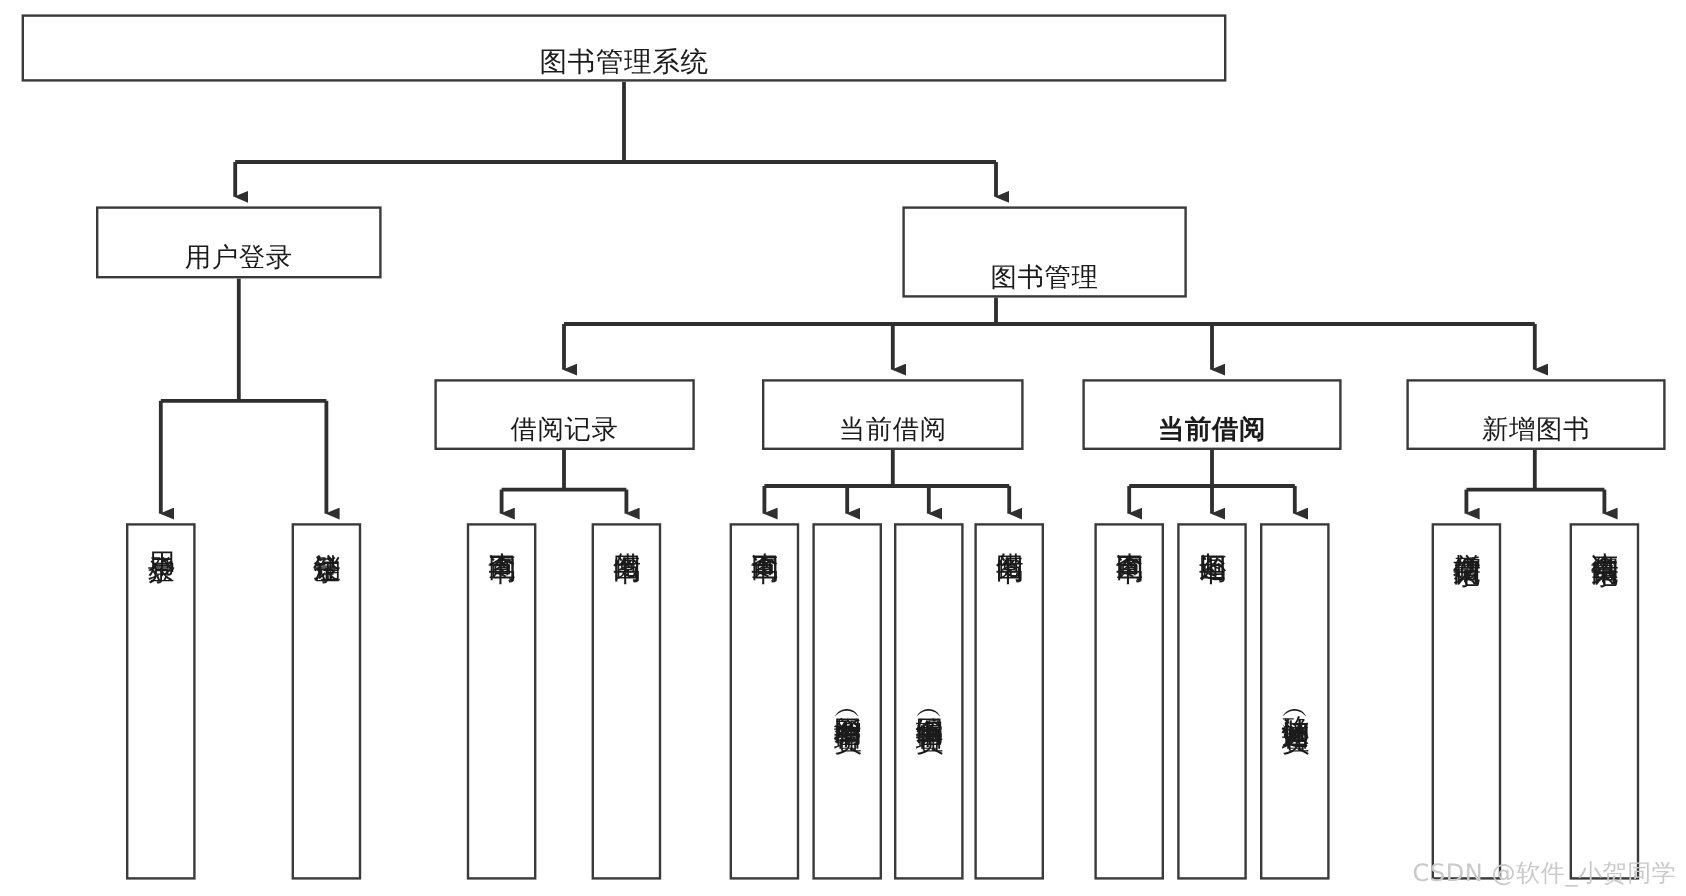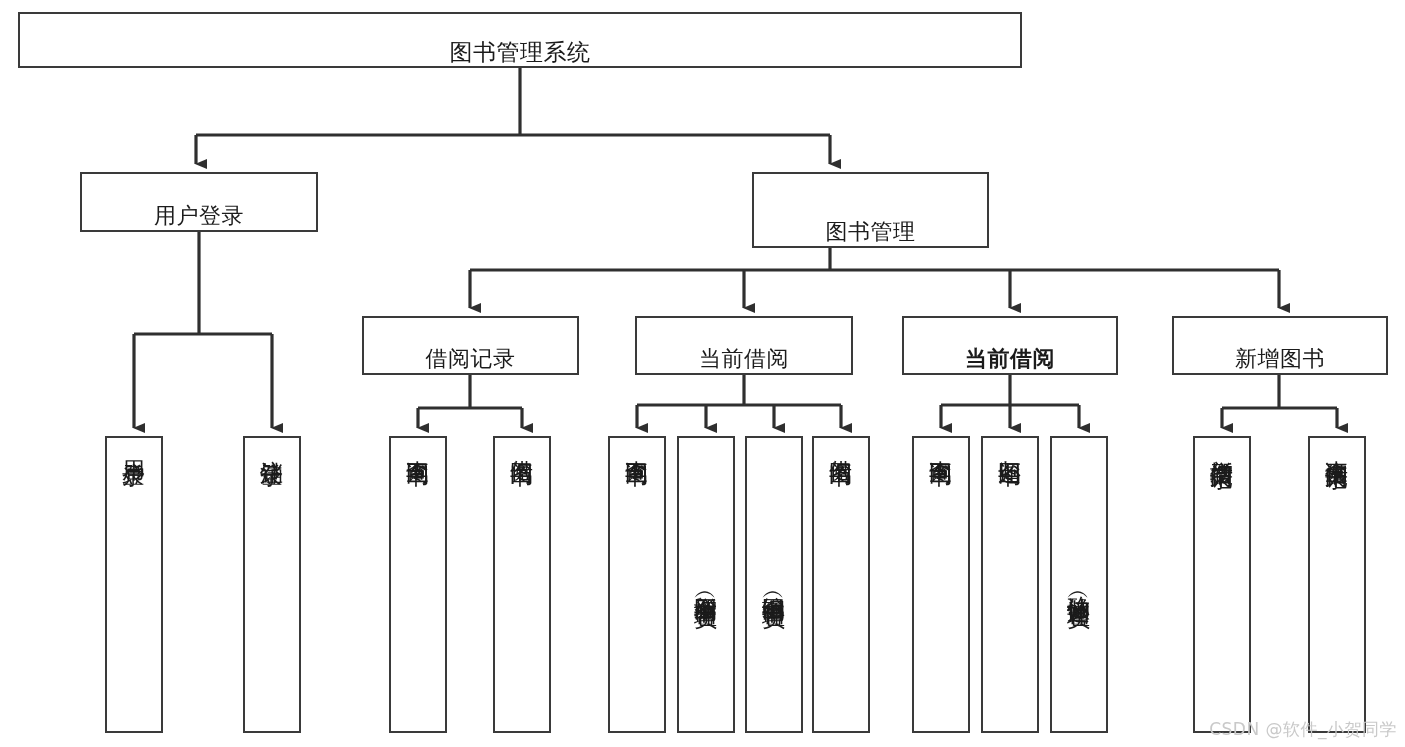--- a/index.html
+++ b/index.html
@@ -66,21 +66,21 @@
     white-space: nowrap;
   }
   .node.v.tall-text {
     align-items: center;
     padding-top: 0;
   }
   #watermark {
     position: absolute;
     right: 8px;
     bottom: 6px;
-    font-size: 17px;
+    font-size: 20px;
     color: #c9c9c9;
     letter-spacing: 0.5px;
     z-index: 5;
     white-space: nowrap;
     font-family: "DejaVu Sans", "Liberation Sans", sans-serif;
   }
 </style>
 </head>
 <body>
 

